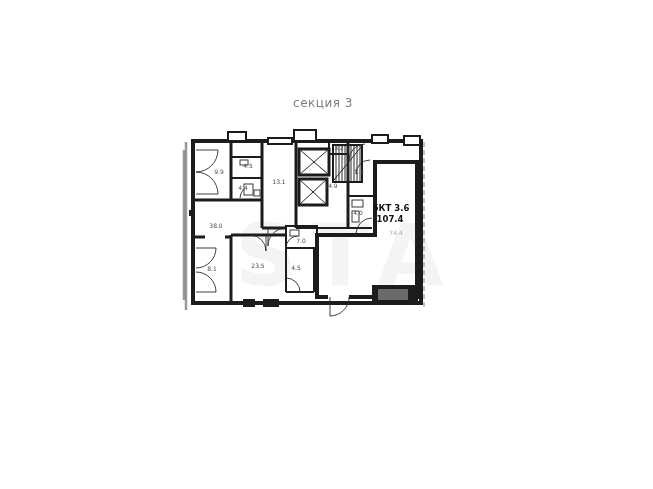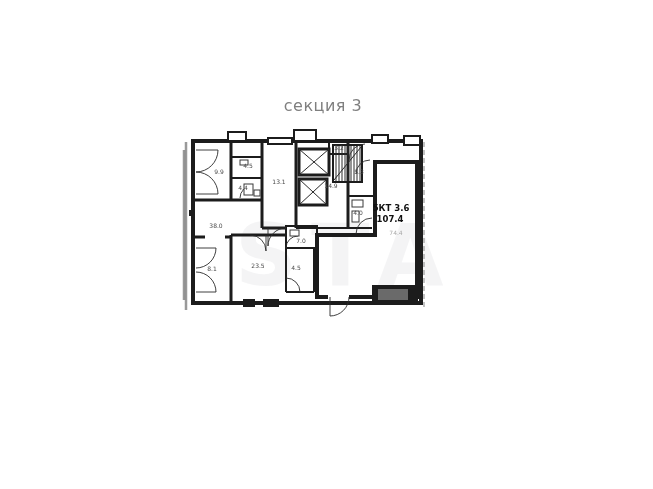--- a/index.html
+++ b/index.html
@@ -2,21 +2,21 @@
 <html><head>
 <meta charset="utf-8">
 <style>
   html,body{margin:0;padding:0;background:#ffffff;}
   #stage{
     position:relative;width:653px;height:489px;background:#ffffff;overflow:hidden;
     font-family:"DejaVu Sans","Liberation Sans",sans-serif;
   }
   #section-title{
     position:absolute;left:243px;top:96px;width:160px;text-align:center;
-    font-size:16px;color:#7f7f7f;letter-spacing:.5px;
+    font-size:12px;color:#7f7f7f;letter-spacing:.5px;
   }
   svg{position:absolute;left:0;top:0;}
   .wall{stroke:#1c1c1c;fill:none;}
   .w4{stroke-width:4;} .w3{stroke-width:3;} .w2{stroke-width:2;}
   .thin{stroke:#2a2a2a;stroke-width:1;fill:none;}
   .arc{stroke:#2a2a2a;stroke-width:.9;fill:none;}
   .fixture{stroke:#3a3a3a;stroke-width:1;fill:#ffffff;}
   .room-label{font-size:6px;fill:#4a4a4a;text-anchor:middle;}
   .unit-label{font-size:8.5px;font-weight:bold;fill:#111111;text-anchor:middle;}
   .unit-sub{font-size:6px;fill:#aaaaaa;text-anchor:middle;}

